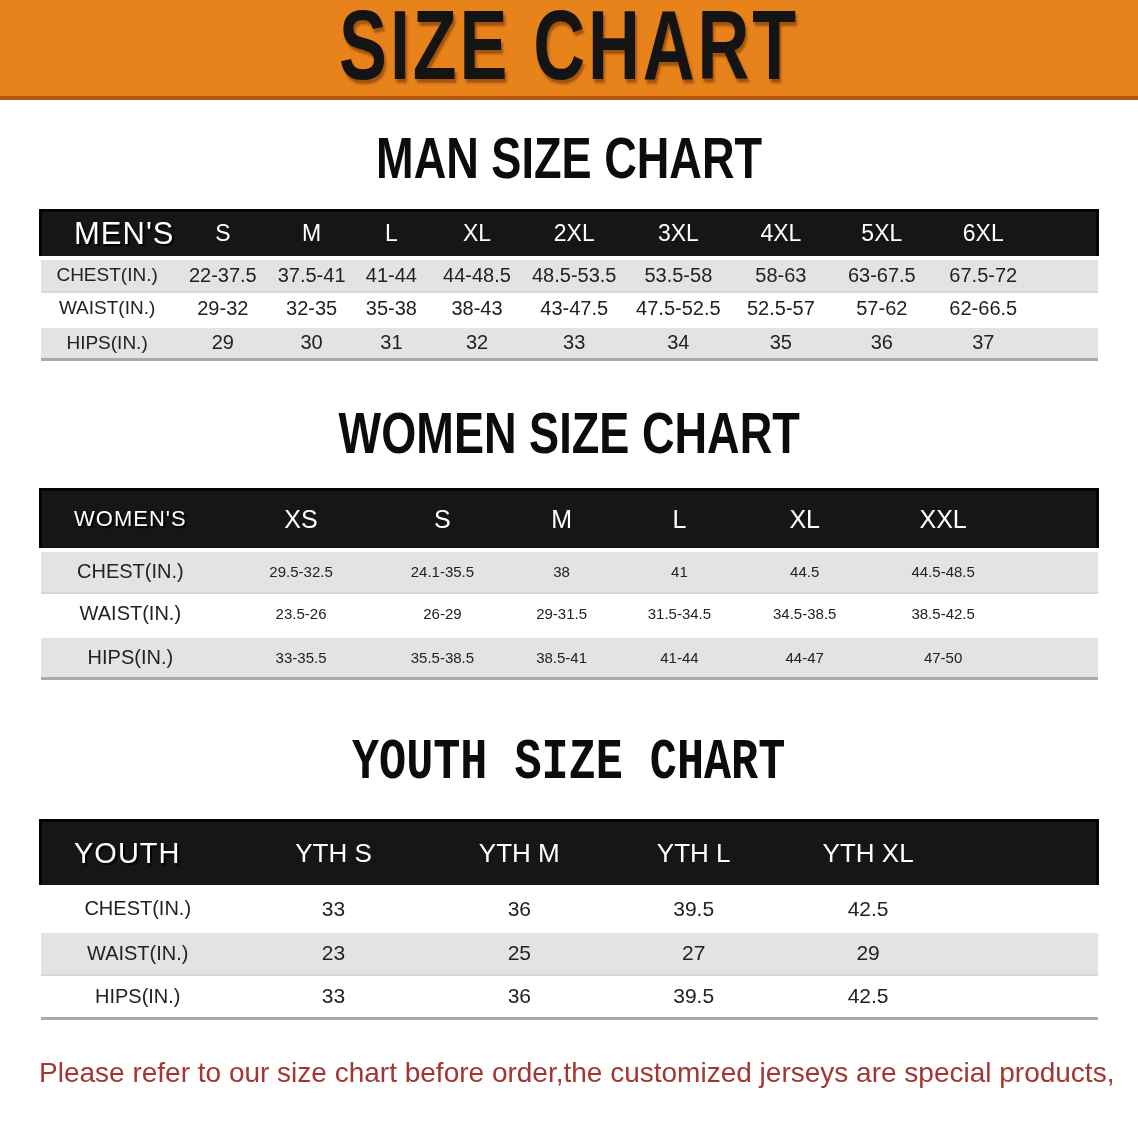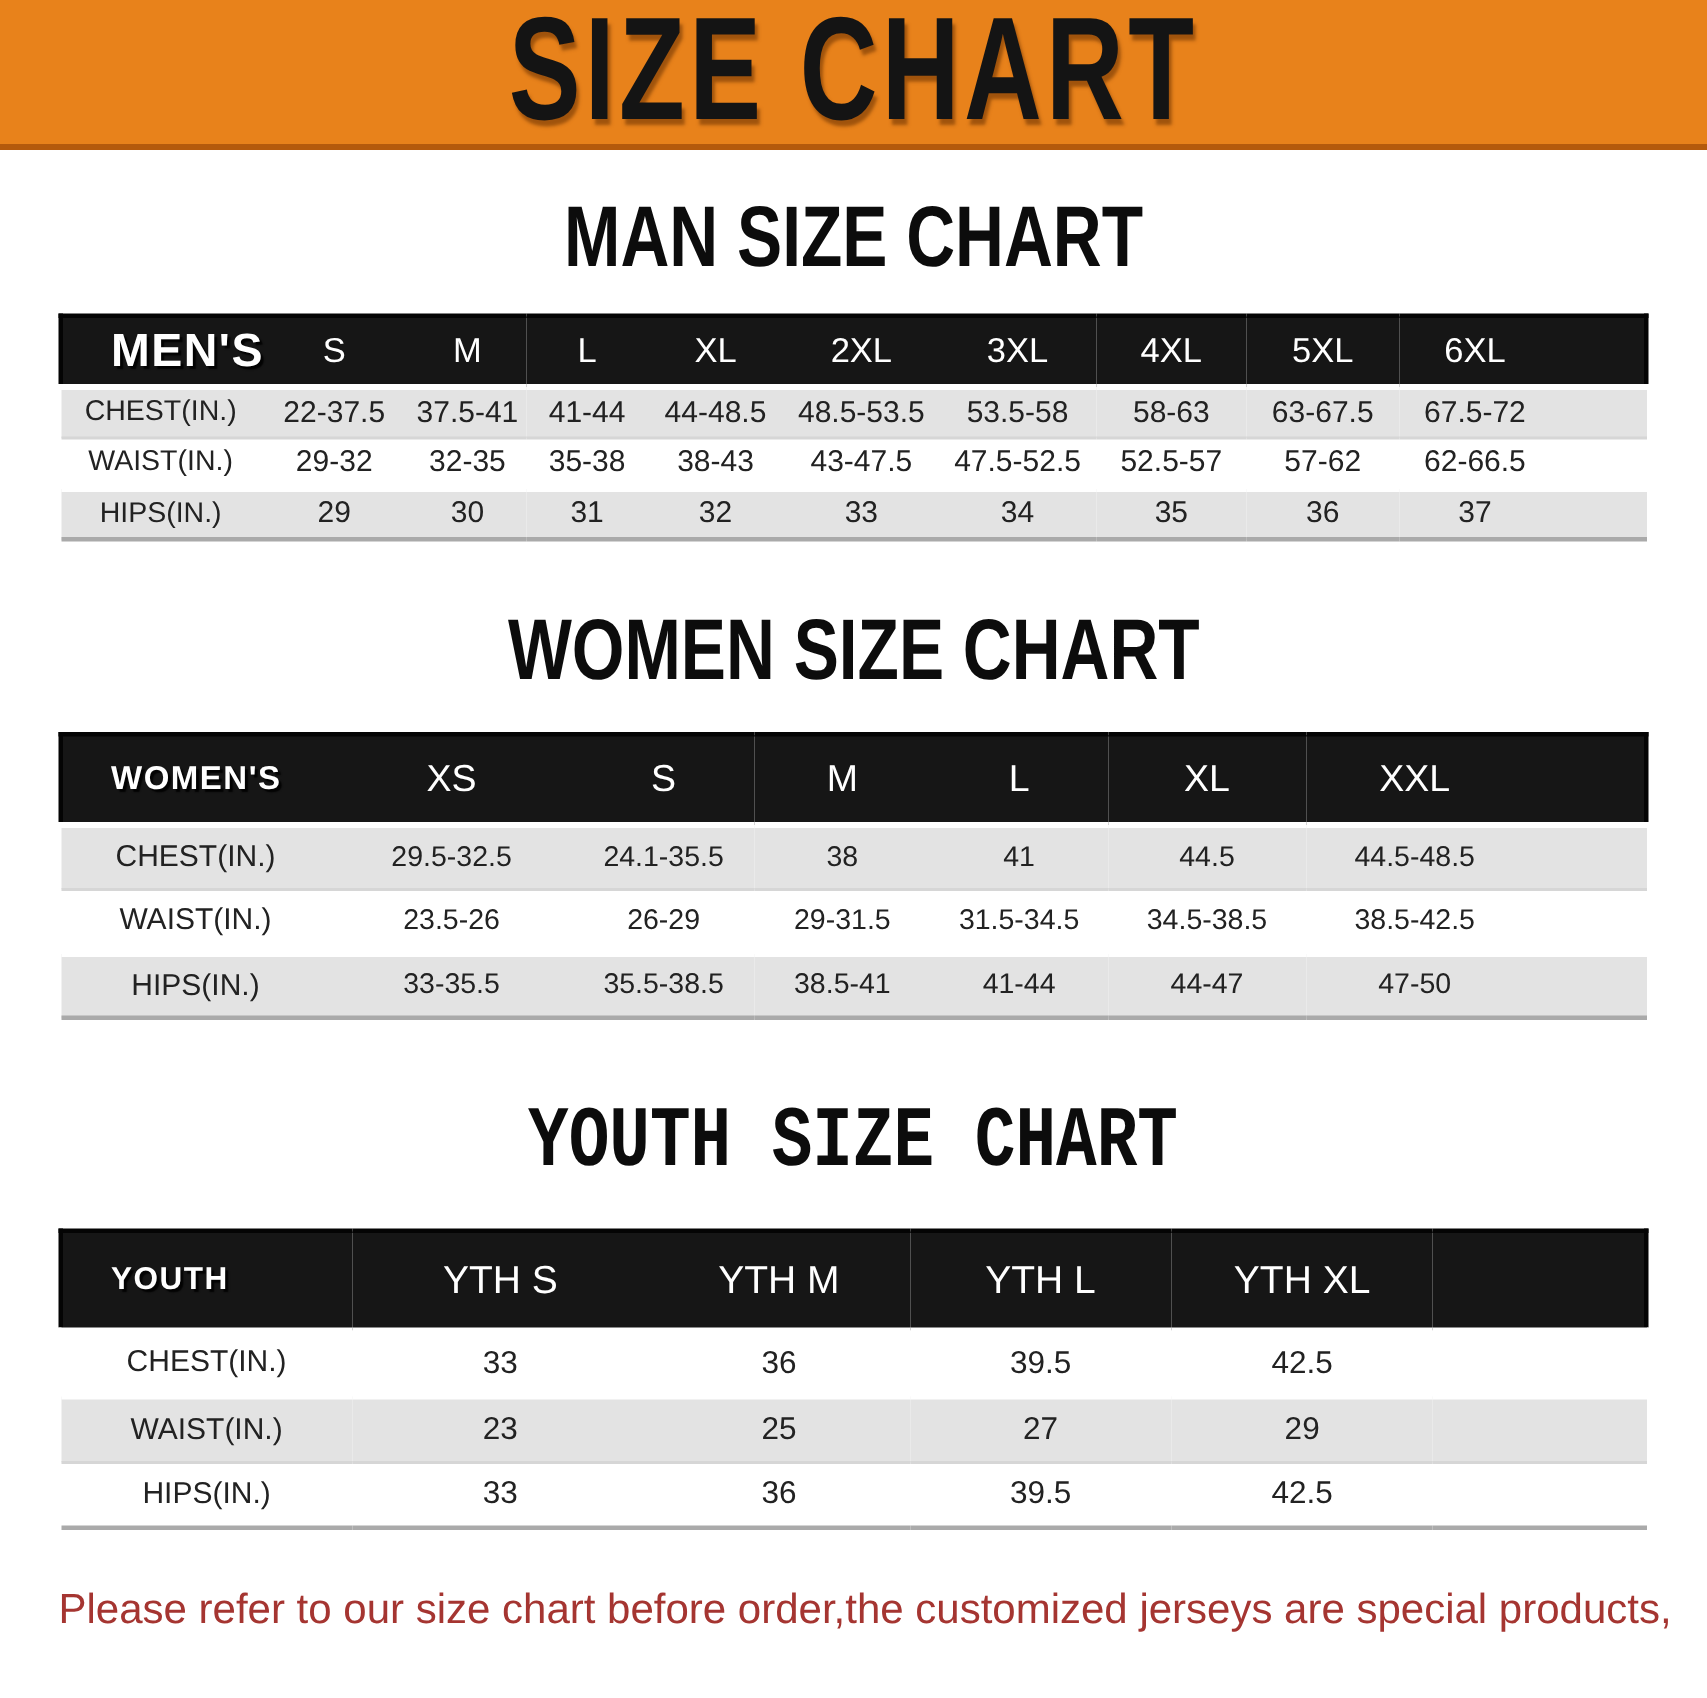--- a/index.html
+++ b/index.html
@@ -66,51 +66,51 @@
     background:#161616;
     border:3px solid #040404;
   }
   .size-table tr.hdr th {
     color:#ffffff;
     font-weight:400;
     text-align:center;
     vertical-align:middle;
   }
   .size-table tr.hdr th.grp {
-    font-weight:700;
+    font-weight:400;
     text-align:left;
     padding-left:32px;
     letter-spacing:1px;
     text-shadow:2px 2px 1px rgba(0,0,0,0.9);
   }
   .men   tr.hdr { height:47px; }
   .women tr.hdr { height:60px; }
   .youth tr.hdr { height:66px; }
   .men   tr.hdr th { font-size:23px; }
   .women tr.hdr th { font-size:25px; }
   .youth tr.hdr th { font-size:26px; }
   .men   tr.hdr th.grp { font-size:31px; }
   .women tr.hdr th.grp { font-size:22px; }
-  .youth tr.hdr th.grp { font-size:21px; }
+  .youth tr.hdr th.grp { font-size:29px; }
 
   .size-table tr.row td {
     text-align:center;
     vertical-align:middle;
     color:#222222;
   }
   .size-table tr.gray  { background:#e3e3e3; }
   .size-table tr.white { background:#ffffff; }
   .size-table tr.row { border-top:4px solid #ffffff; }
   .size-table tr.row + tr.white { border-top:2px solid #d6d6d6; }
 
   .men   tr.row { height:34px; }
   .women tr.row { height:43px; }
   .youth tr.row { height:44px; }
   .men   tr.row td { font-size:20px; }
-  .women tr.row td { font-size:19px; }
+  .women tr.row td { font-size:15px; }
   .youth tr.row td { font-size:21px; }
   .men   tr.row td.lbl { font-size:19px; }
   .women tr.row td.lbl { font-size:20px; }
   .youth tr.row td.lbl { font-size:20px; }
 
   
   .note {
     margin:28px 39px 0;
     color:#a53531;
     font-size:28px;

